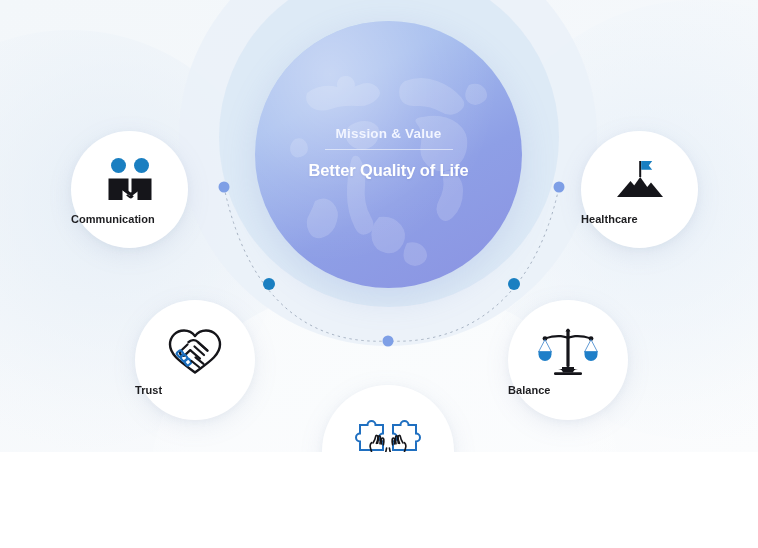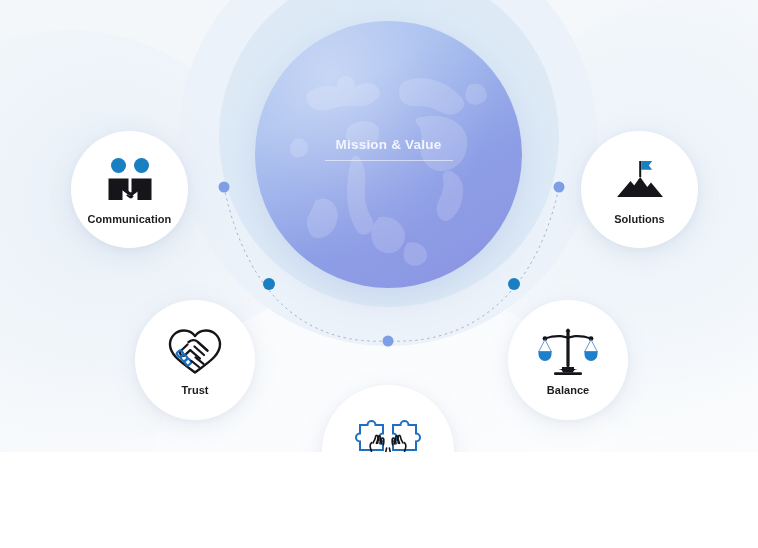--- a/index.html
+++ b/index.html
@@ -140,21 +140,20 @@
   }
 
   
   .card {
     position: absolute;
     border-radius: 50%;
     background: #ffffff;
     box-shadow: 0 6px 24px rgba(120,140,175,0.13), 0 2px 7px rgba(120,140,175,0.07);
     display: flex;
     flex-direction: column;
-    align-items: center;
     justify-content: center;
   }
   .card .icon-wrap {
     display: flex;
     align-items: center;
     justify-content: center;
     height: 52px;
   }
   .card .card-label {
     font-size: 11px;
@@ -216,20 +215,21 @@
         <path d="M152 222 q12-3 18 6 5 8-2 14-8 6-16 0-7-6 0-20z"></path>
         <path d="M86 56 q9-3 13 4 3 7-4 11-8 4-12-3-3-7 3-12z"></path>
       </g>
     </svg>
     <div id="globe-sheen"></div>
 
     <div id="globe-text">
       <div id="globe-eyebrow">Mission &amp; Value</div>
       <div id="globe-rule"></div>
       <div id="globe-headline">
+        <div>Better Quality of Life</div>
       </div>
     </div>
   </div>
 
   <svg id="arc-layer" viewBox="0 0 758 452">
     <path d="M224 187 C 248 300, 310 345, 388 341 C 466 345, 535 300, 559 187" fill="none" stroke="#9aa7b8" stroke-width="1" stroke-dasharray="1.6 4.4" stroke-linecap="round" opacity="0.85"></path>
     <circle cx="224" cy="187" r="5.5" fill="#7e9fe6"></circle>
     <circle cx="269" cy="284" r="6" fill="#1a7fc1"></circle>
     <circle cx="388" cy="341" r="5.5" fill="#7e9fe6"></circle>
     <circle cx="514" cy="284" r="6" fill="#1a7fc1"></circle>
@@ -253,21 +253,21 @@
   <div class="card" id="card-challenge">
     <div class="icon-wrap">
       <svg width="54" height="46" viewBox="0 0 54 46">
         <rect x="26.2" y="4" width="2" height="16" fill="#15151a"></rect>
         <path d="M28.2 4 h11 l-3.4 4.4 3.4 4.4 h-11 z" fill="#1a7fc1"></path>
         <path d="M4 40 l13.5 -16 8 9.5 -6 6.5 z" fill="#15151a"></path>
         <path d="M50 40 l-12 -14.5 -7.5 9 6 5.5 z" fill="#15151a"></path>
         <path d="M13 40 l14.2 -20 14.2 20 z" fill="#15151a"></path>
       </svg>
     </div>
-    <div class="card-label">Solutions</div>
+    <div class="card-label">Healthcare</div>
   </div>
 
   <div class="card" id="card-balance">
     <div class="icon-wrap">
       <svg width="60" height="50" viewBox="0 0 60 50">
         <rect x="28.4" y="3" width="3.2" height="38" rx="1.2" fill="#15151a"></rect>
         <path d="M30 2.2 l2.6 3.4 h-5.2 z" fill="#15151a"></path>
         <path d="M7 11.5 C 16 8.2, 24 8.4, 30 10.6 C 36 8.4, 44 8.2, 53 11.5 L 53 13.6 C 44 10.6, 36 10.7, 30 13 C 24 10.7, 16 10.6, 7 13.6 Z" fill="#15151a"></path>
         <circle cx="7" cy="12.6" r="2.4" fill="#15151a"></circle>
         <circle cx="53" cy="12.6" r="2.4" fill="#15151a"></circle>

